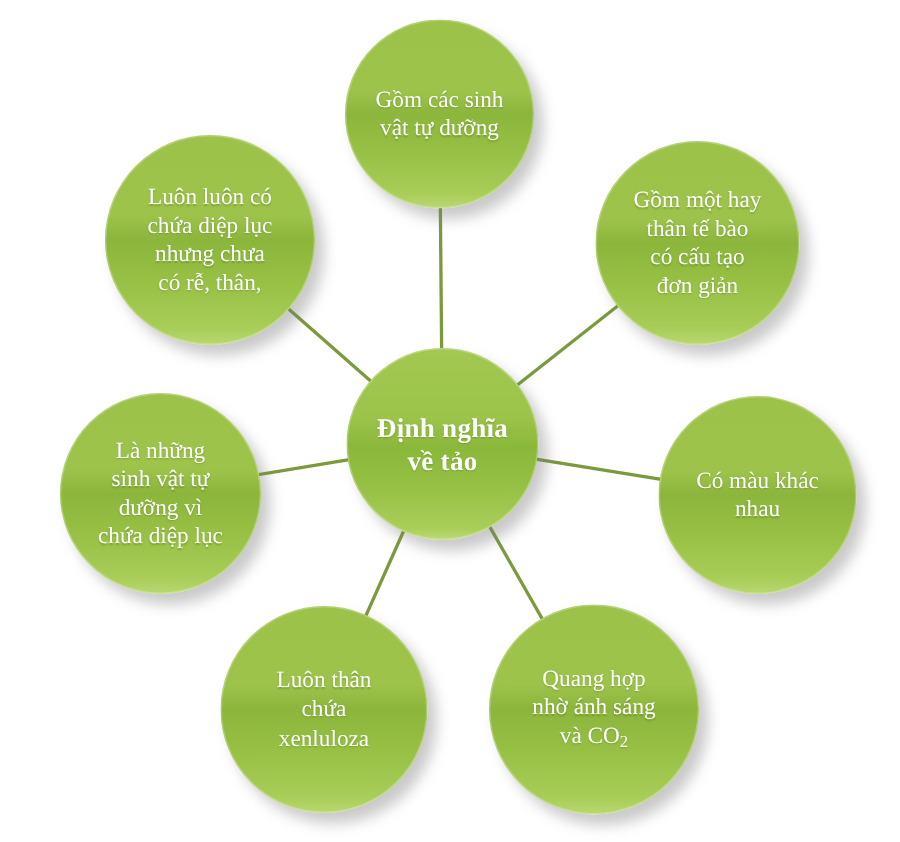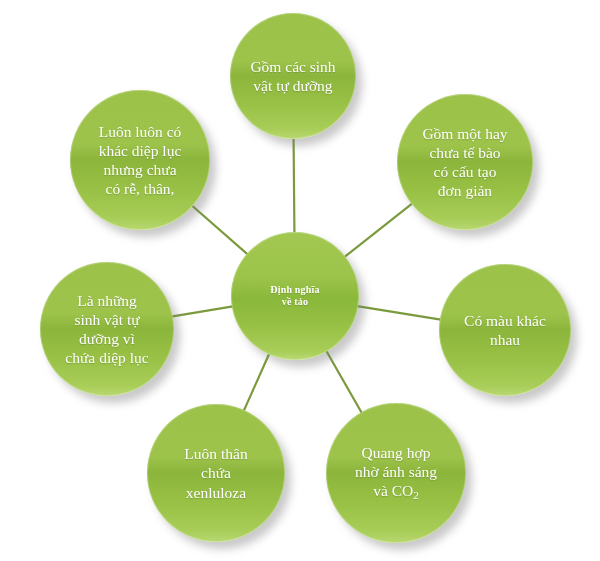--- a/index.html
+++ b/index.html
@@ -81,21 +81,21 @@
   }
 
   
   .node.satellite .node-label {
     font-size: 15.5px;
     font-weight: 400;
   }
 
   
   .node.center .node-label {
-    font-size: 10px;
+    font-size: 18px;
     font-weight: 700;
     letter-spacing: 0.2px;
   }
 
   .node.center {
     background:
       radial-gradient(ellipse 120% 95% at 26% 114%,
           rgba(255,255,255,0.95) 0%,
           rgba(235,247,205,0.70) 5%,
           rgba(255,255,255,0.0) 14%),
@@ -128,21 +128,21 @@
       <line x1="247.6444905819613" y1="254.44935947836606" x2="191.86555793404239" y2="205.50784438083718" stroke="#7a9a3c" stroke-width="2.2" stroke-linecap="round"></line>
     </svg>
 
   <div id="node-layer">
       <div class="node satellite" style="left: 230px; top: 13px; width: 126px; height: 126px;">
         <div class="node-label">Gồm các sinh
 vật tự dưỡng</div>
       </div>
       <div class="node satellite" style="left: 397px; top: 94px; width: 136px; height: 136px;">
         <div class="node-label">Gồm một hay
-chưa tế bào
+thân tế bào
 có cấu tạo
 đơn giản</div>
       </div>
       <div class="node satellite" style="left: 439px; top: 264px; width: 132px; height: 132px;">
         <div class="node-label">Có màu khác
 nhau</div>
       </div>
       <div class="node satellite" style="left: 326px; top: 403px; width: 140px; height: 140px;">
         <div class="node-label">Quang hợp<br>nhờ ánh sáng<br>và CO<sub>2</sub></div>
       </div>
@@ -152,21 +152,21 @@
 xenluloza</div>
       </div>
       <div class="node satellite" style="left: 40px; top: 262px; width: 134px; height: 134px;">
         <div class="node-label">Là những
 sinh vật tự
 dưỡng vì
 chứa diệp lục</div>
       </div>
       <div class="node satellite" style="left: 70px; top: 90px; width: 140px; height: 140px;">
         <div class="node-label">Luôn luôn có
-khác diệp lục
+chứa diệp lục
 nhưng chưa
 có rễ, thân,</div>
       </div>
       <div class="node center" style="left: 231px; top: 232px; width: 128px; height: 128px;">
         <div class="node-label">Định nghĩa
 về tảo</div>
       </div>
     </div>
 
 </div>

